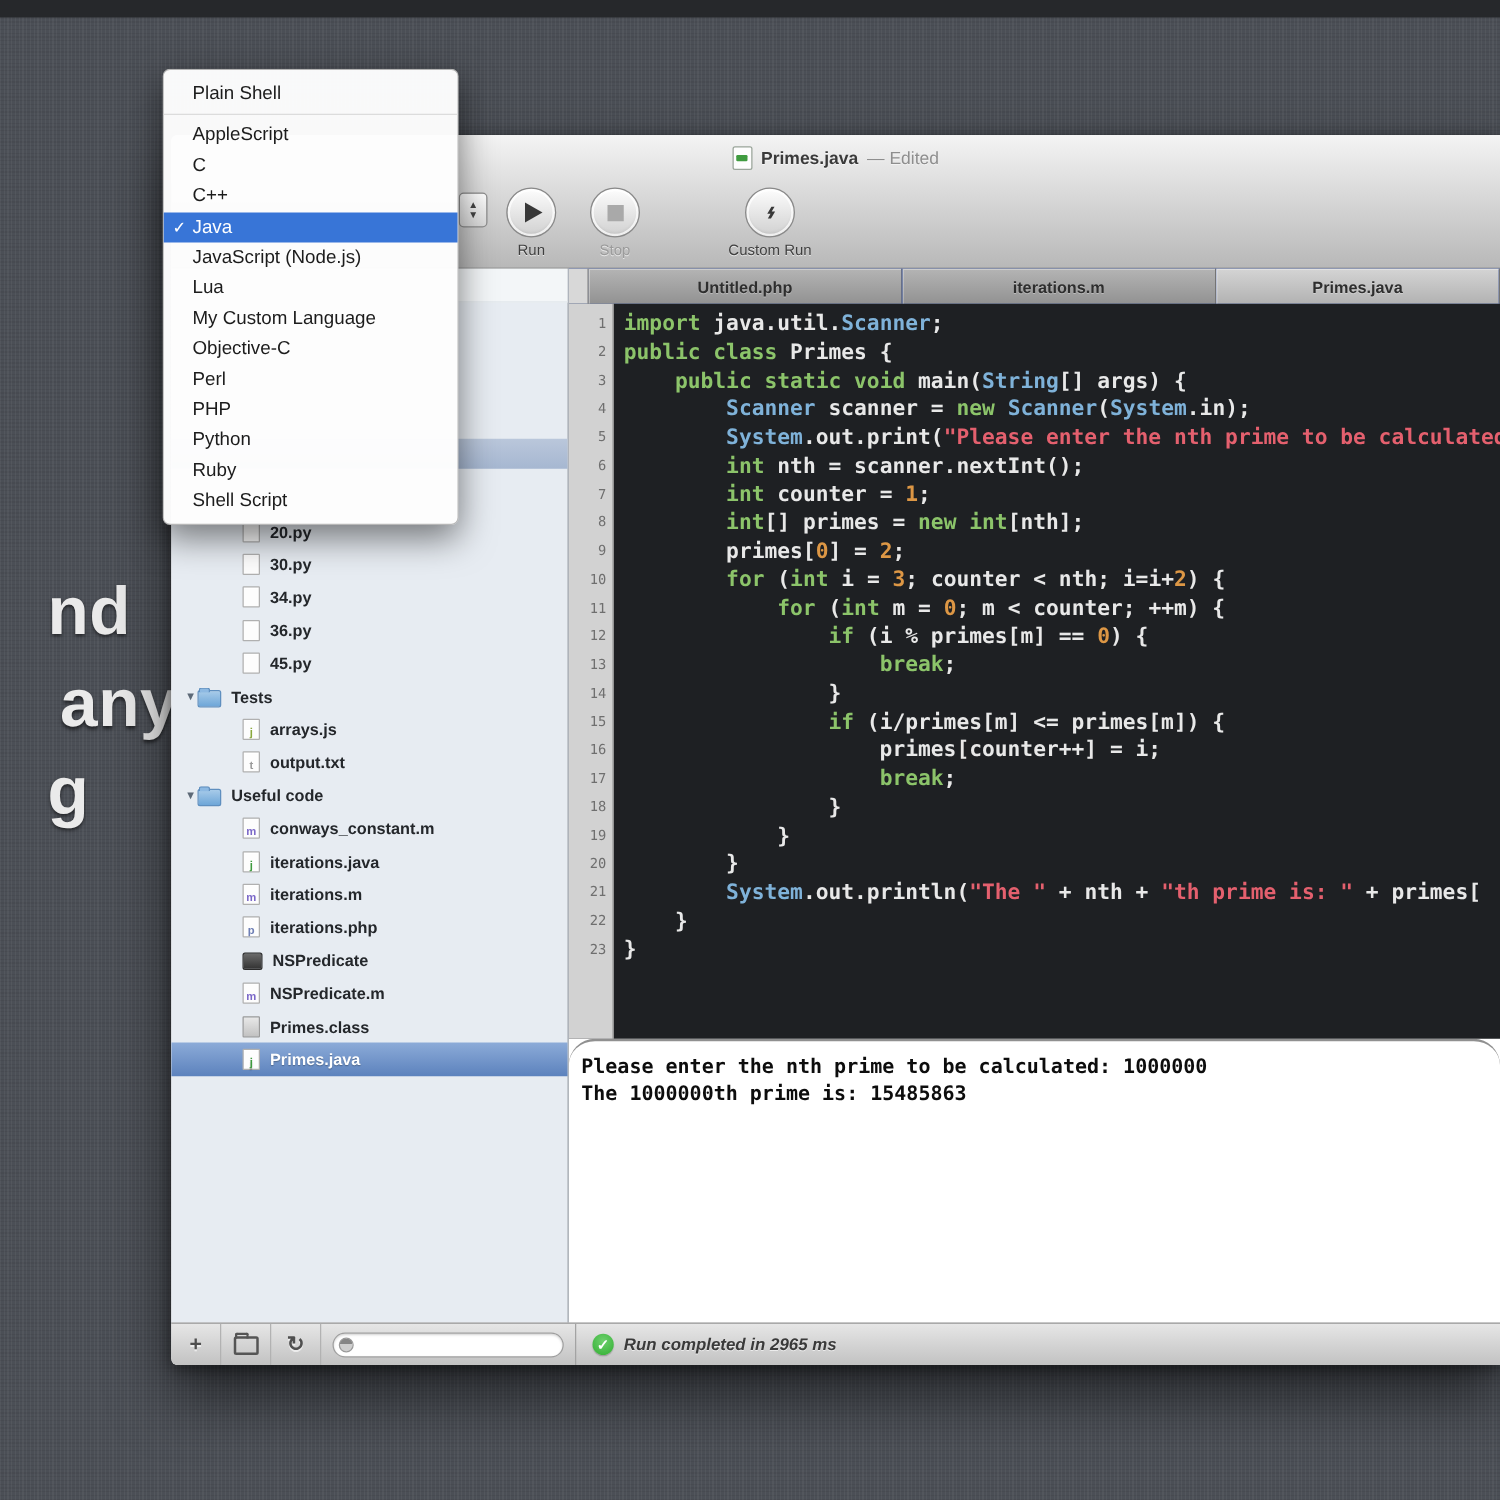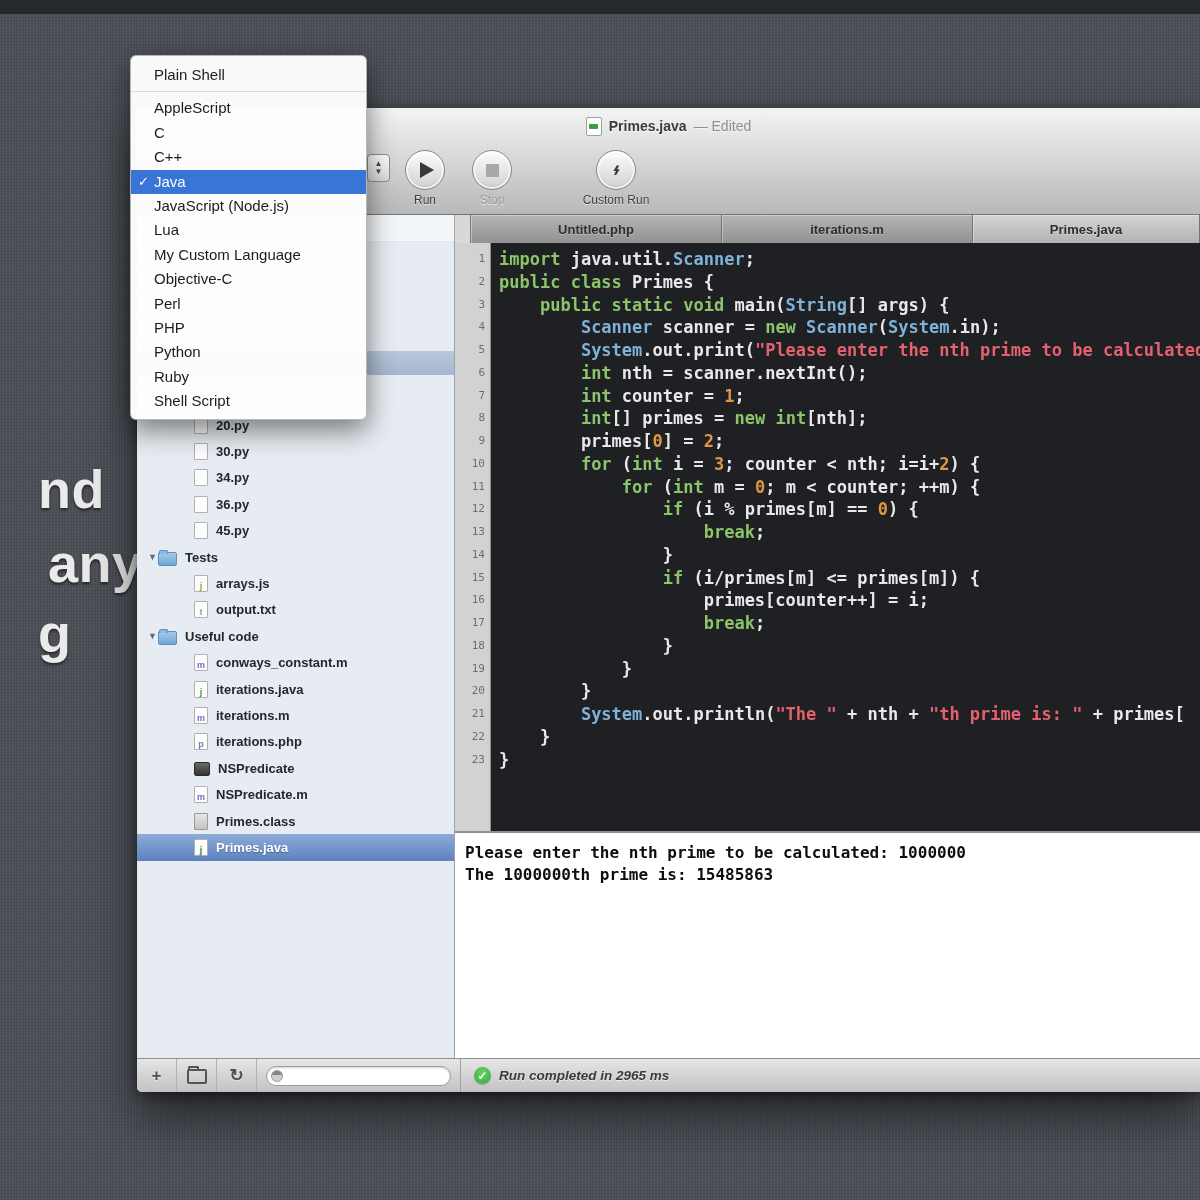--- a/index.html
+++ b/index.html
@@ -74,21 +74,21 @@
   .editor{height:588px;display:flex;background:#1e2023;}
   .gutter{width:36px;background:#d2d2d2;border-right:1px solid #8e8e8e;padding-top:5px;
     font-family:"DejaVu Sans Mono",monospace;font-size:11px;color:#6f6f6f;text-align:right;box-sizing:border-box;padding-right:5px;}
   .gutter div{height:22.75px;line-height:22.75px;}
   .code-area{flex:1;padding:5px 0 0 8px;font-family:"DejaVu Sans Mono",monospace;font-weight:bold;font-size:17px;
     line-height:22.75px;white-space:pre;overflow:hidden;color:#e8e8e8;}
   .code-line{height:22.75px;}
   .tk-k{color:#8cc46a;} .tk-t{color:#7fb2d9;} .tk-s{color:#e4606e;} .tk-n{color:#dd9745;} .tk-p{color:#e8e8e8;}
 
   .console{flex:1;background:#ffffff;border-top:2px solid #909090;padding:9px 0 0 10px;
-    font-family:"DejaVu Sans Mono",monospace;font-weight:bold;font-size:16px;color:#0d0d0d;line-height:22px;white-space:pre;overflow:hidden;}
+    font-family:"DejaVu Sans Mono",monospace;font-weight:bold;font-size:16px;color:#0d0d0d;line-height:22px;white-space:pre;overflow:hidden;border-radius:21px;}
 
   
   .bottombar{position:absolute;left:0;right:0;bottom:0;height:34px;background:linear-gradient(#e6e6e6,#c2c2c2);
     border-top:1px solid #8f8f8f;display:flex;align-items:center;box-sizing:border-box;}
   .bb-btn{width:39px;height:100%;display:flex;align-items:center;justify-content:center;border-right:1px solid #b2b2b2;
     color:#4f4f4f;font-size:17px;font-weight:bold;text-shadow:0 1px 0 rgba(255,255,255,.6);}
   .bb-folder{width:16px;height:11px;border:2px solid #555;border-radius:2px;position:relative;background:transparent;margin-top:2px;}
   .bb-folder::before{content:"";position:absolute;left:-1px;top:-5px;width:7px;height:3px;border:2px solid #555;border-bottom:none;border-radius:2px 2px 0 0;}
   .bb-pill{margin-left:9px;width:185px;height:20px;background:#fff;border:1px solid #9e9e9e;border-radius:11px;
     box-shadow:inset 0 1px 2px rgba(0,0,0,.18);display:flex;align-items:center;padding-left:4px;box-sizing:border-box;}

